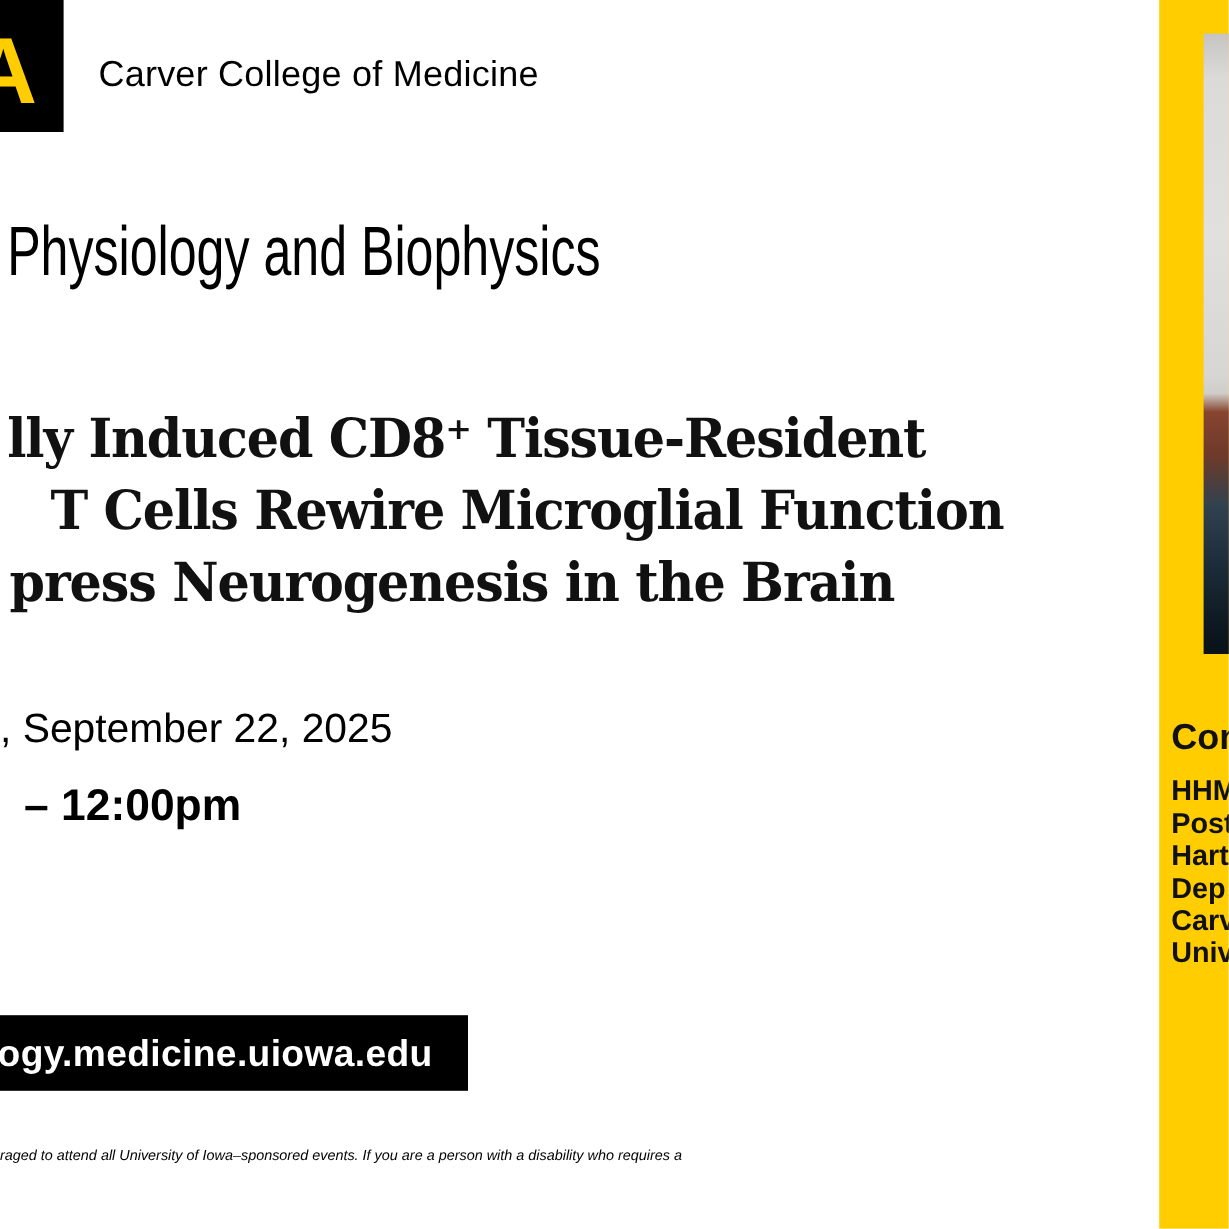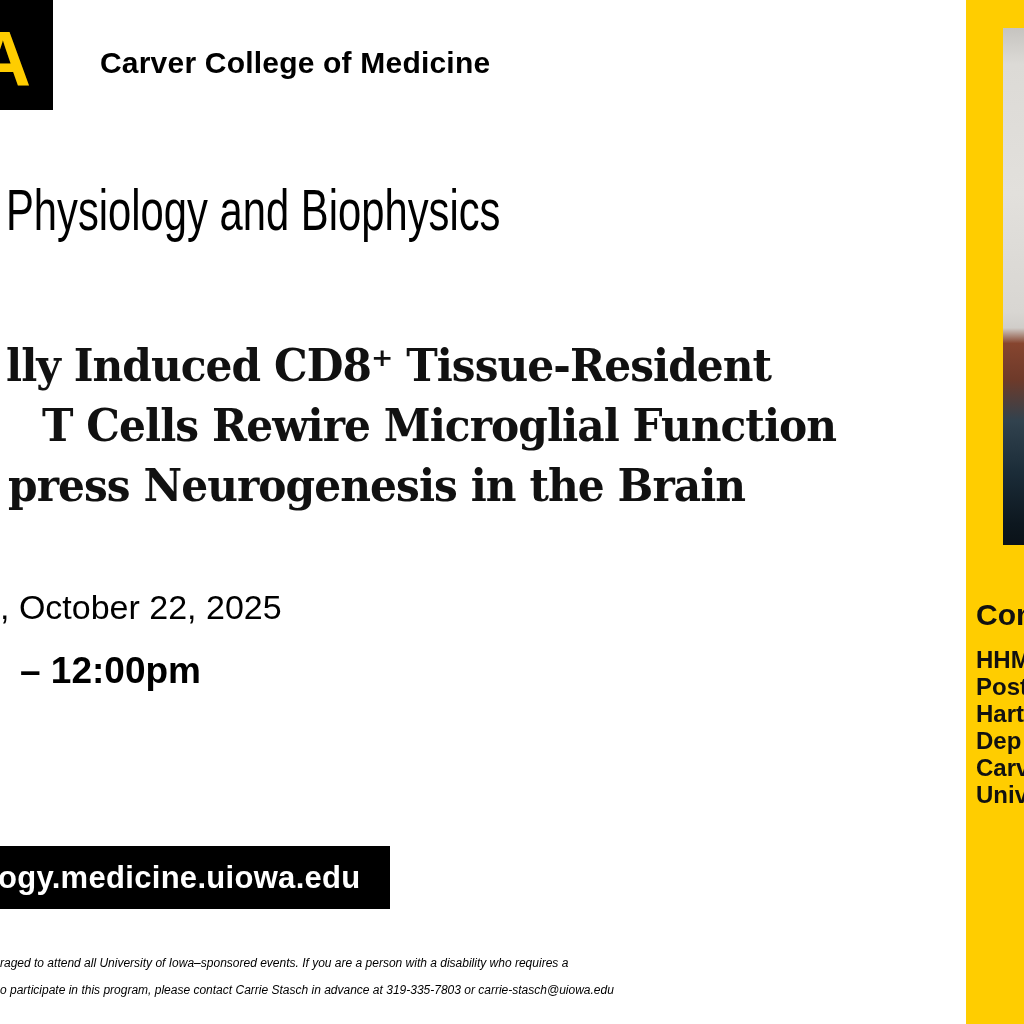--- a/index.html
+++ b/index.html
@@ -25,23 +25,23 @@
     font-size: 78px;
     font-weight: bold;
     color: #FFCD00;
     font-family: "Liberation Sans", sans-serif;
     letter-spacing: -2px;
   }
 
   
   .college-name {
     position: absolute;
-    left: 100px; top: 46px;
+    left: 82px; top: 46px;
     font-size: 30px;
-    font-weight: bold;
+    font-weight: normal;
     letter-spacing: 0.2px;
   }
   .dept-name {
     position: absolute;
     left: 6px; top: 176px;
     font-size: 58px;
     font-weight: normal;
     transform: scaleX(0.72);
     transform-origin: left top;
     white-space: nowrap;
@@ -170,30 +170,29 @@
 
 <div class="college-name">Carver College of Medicine</div>
 <div class="dept-name">Physiology and Biophysics</div>
 
 <div class="title-block">
   <div class="title-line l1">lly Induced CD8⁺ Tissue-Resident</div>
   <div class="title-line l2">T Cells Rewire Microglial Function</div>
   <div class="title-line l3">press Neurogenesis in the Brain</div>
 </div>
 
-<div class="date-line">, October 22, 2025</div>
+<div class="date-line">, September 22, 2025</div>
 <div class="time-line">– 12:00pm</div>
 
 <div class="url-bar">
   <span class="url-text">ogy.medicine.uiowa.edu</span>
 </div>
 
 <div class="footnote">
   <div>raged to attend all University of Iowa–sponsored events. If you are a person with a disability who requires a</div>
-  <div>o participate in this program, please contact Carrie Stasch in advance at 319-335-7803 or carrie-stasch@uiowa.edu</div>
 </div>
 
 <div class="gold-band"></div>
 <div class="speaker-photo"></div>
 <div class="speaker-block">
   <div class="speaker-name">Con</div>
   <div class="speaker-detail">HHM</div>
   <div class="speaker-detail">Post</div>
   <div class="speaker-detail">Hart</div>
   <div class="speaker-detail">Dep</div>

